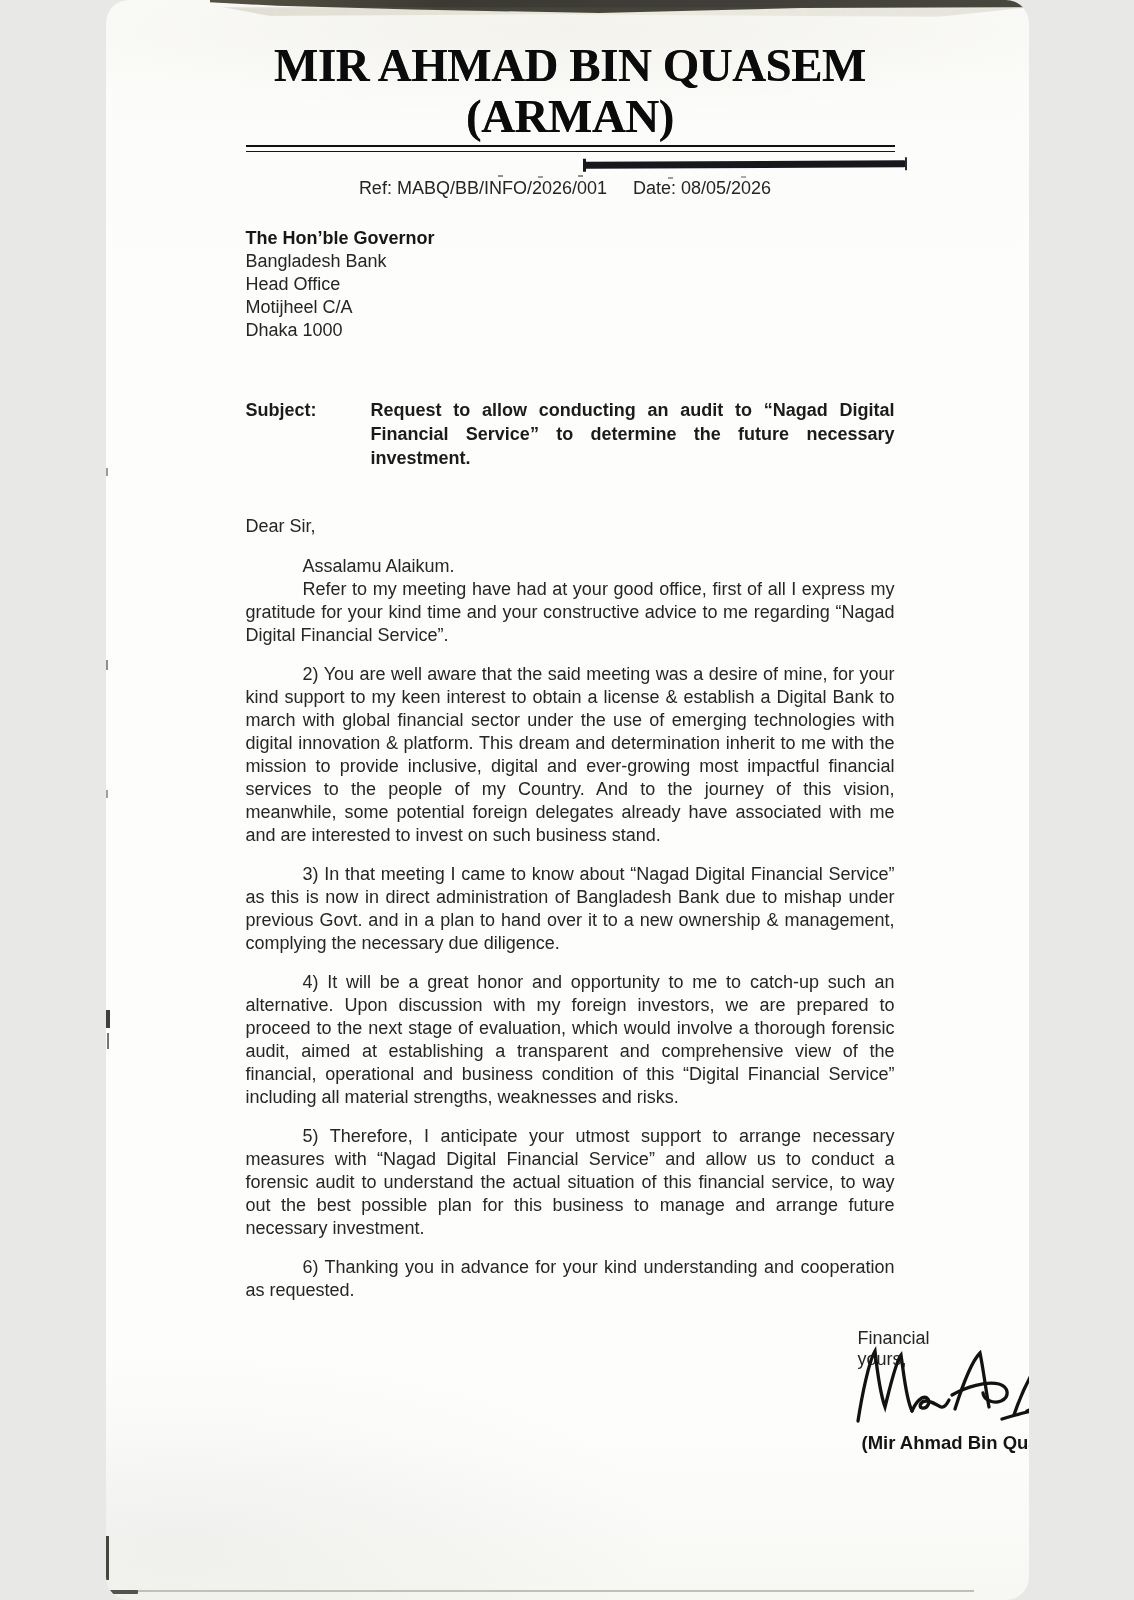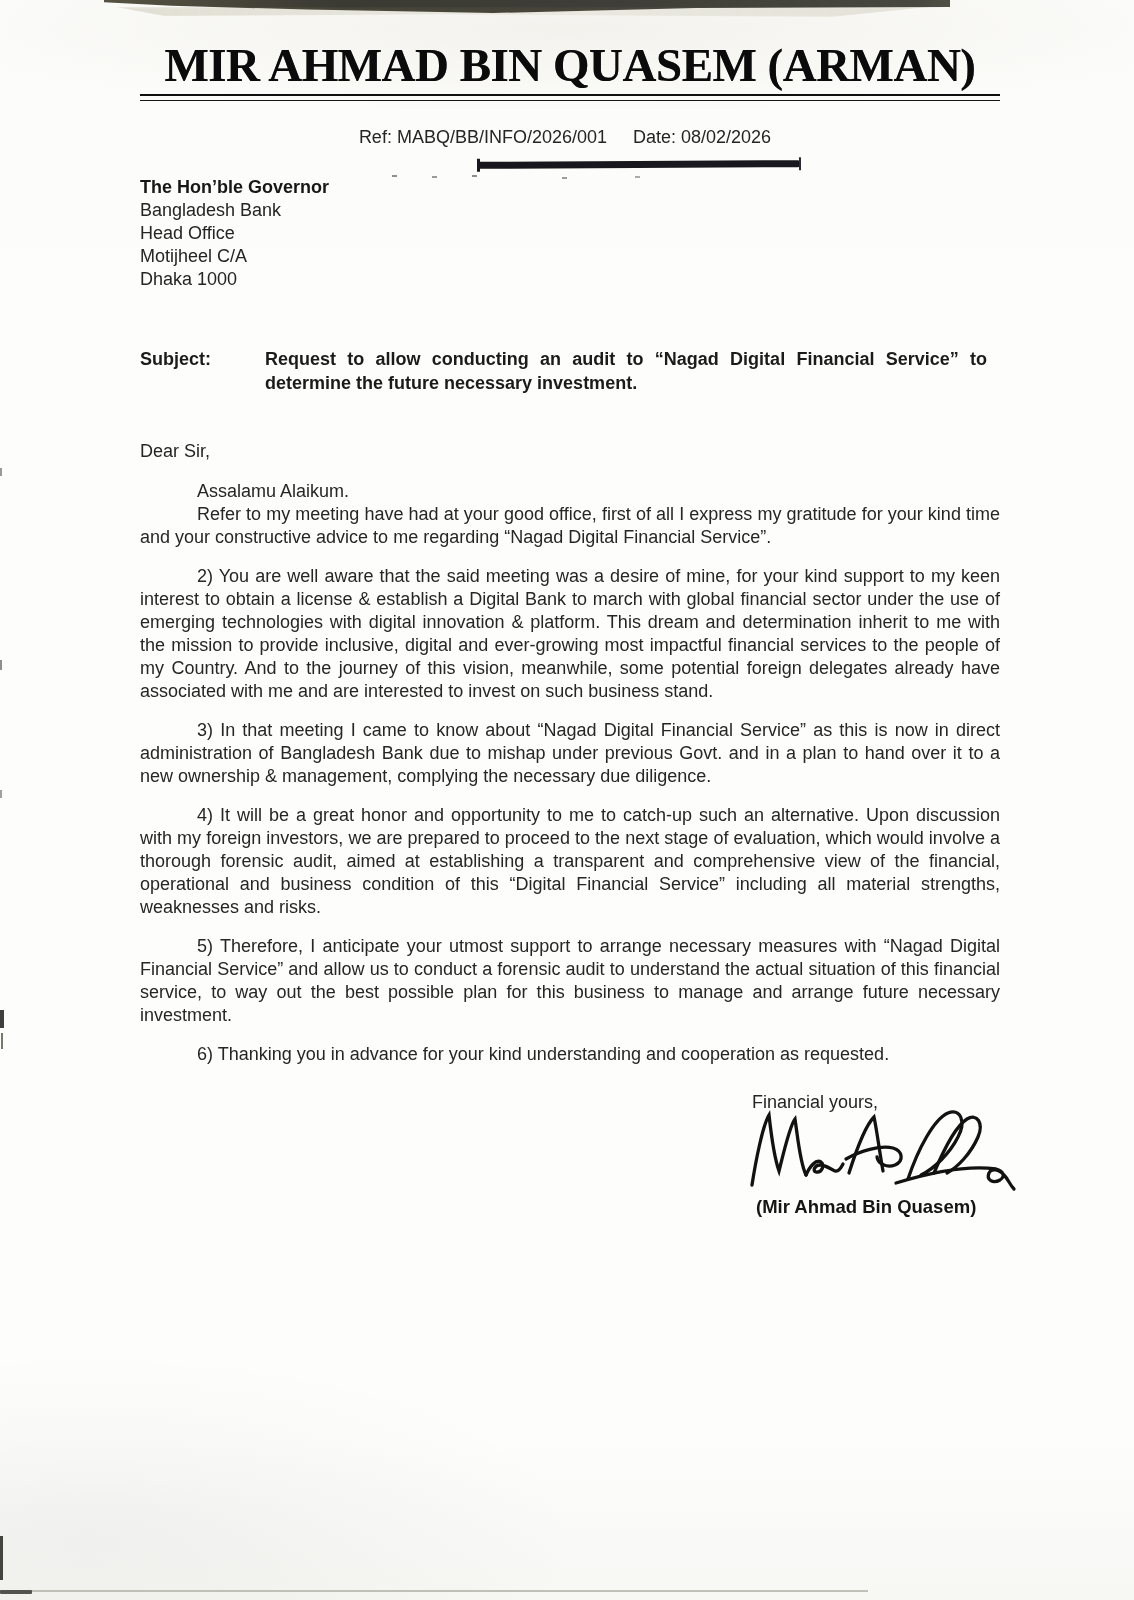--- a/index.html
+++ b/index.html
@@ -1,26 +1,27 @@
 <!DOCTYPE html>
 <html><head>
 <meta charset="utf-8">
 <style>
   html,body{margin:0;padding:0;background:#e8e8e6;}
   .sheet{
     position:relative;
-    width:1134px;height:1600px;
+    width:923px;height:1600px;
     margin:0 auto;
     background:
       radial-gradient(900px 120px at 50% 30px, rgba(170,162,130,0.10), rgba(170,162,130,0) 70%),
       radial-gradient(700px 260px at 8% 96%, rgba(60,60,55,0.05), rgba(60,60,55,0) 70%),
       linear-gradient(180deg,#fbfbf9 0%, #fdfdfc 18%, #fdfdfc 90%, #f7f7f4 100%);
     overflow:hidden;
     color:#1f1f1f;
     font-family:"Liberation Sans","DejaVu Sans",sans-serif;
+    border-radius:23px;
   }
   
   .top-strip{
     position:absolute;left:104px;top:0;width:846px;height:13px;
     background:linear-gradient(90deg,#4a4636,#2c2b24 28%,#32302a 60%,#3b3a31 96%,#45443a);
     clip-path:polygon(0 0,100% 0,100% 54%,70% 62%,46% 100%,24% 74%,8% 44%,0 18%);
     opacity:.93;
   }
   .top-fringe{
     position:absolute;left:116px;top:7px;width:812px;height:10px;
@@ -94,21 +95,21 @@
 
   <div class="content">
 
     <div class="letterhead">
       <div class="sender-name">MIR AHMAD BIN QUASEM (ARMAN)</div>
       <div class="rule-double"></div>
     </div>
 
     <div class="ref-row">
       <span class="ref">Ref: MABQ/BB/INFO/2026/001</span>
-      <span class="date">Date: 08/02/2026</span>
+      <span class="date">Date: 08/05/2026</span>
     </div>
 
     <div class="recipient">
       <div class="r-bold">The Hon’ble Governor</div>
       <div>Bangladesh Bank</div>
       <div>Head Office</div>
       <div>Motijheel C/A</div>
       <div>Dhaka 1000</div>
     </div>
 

